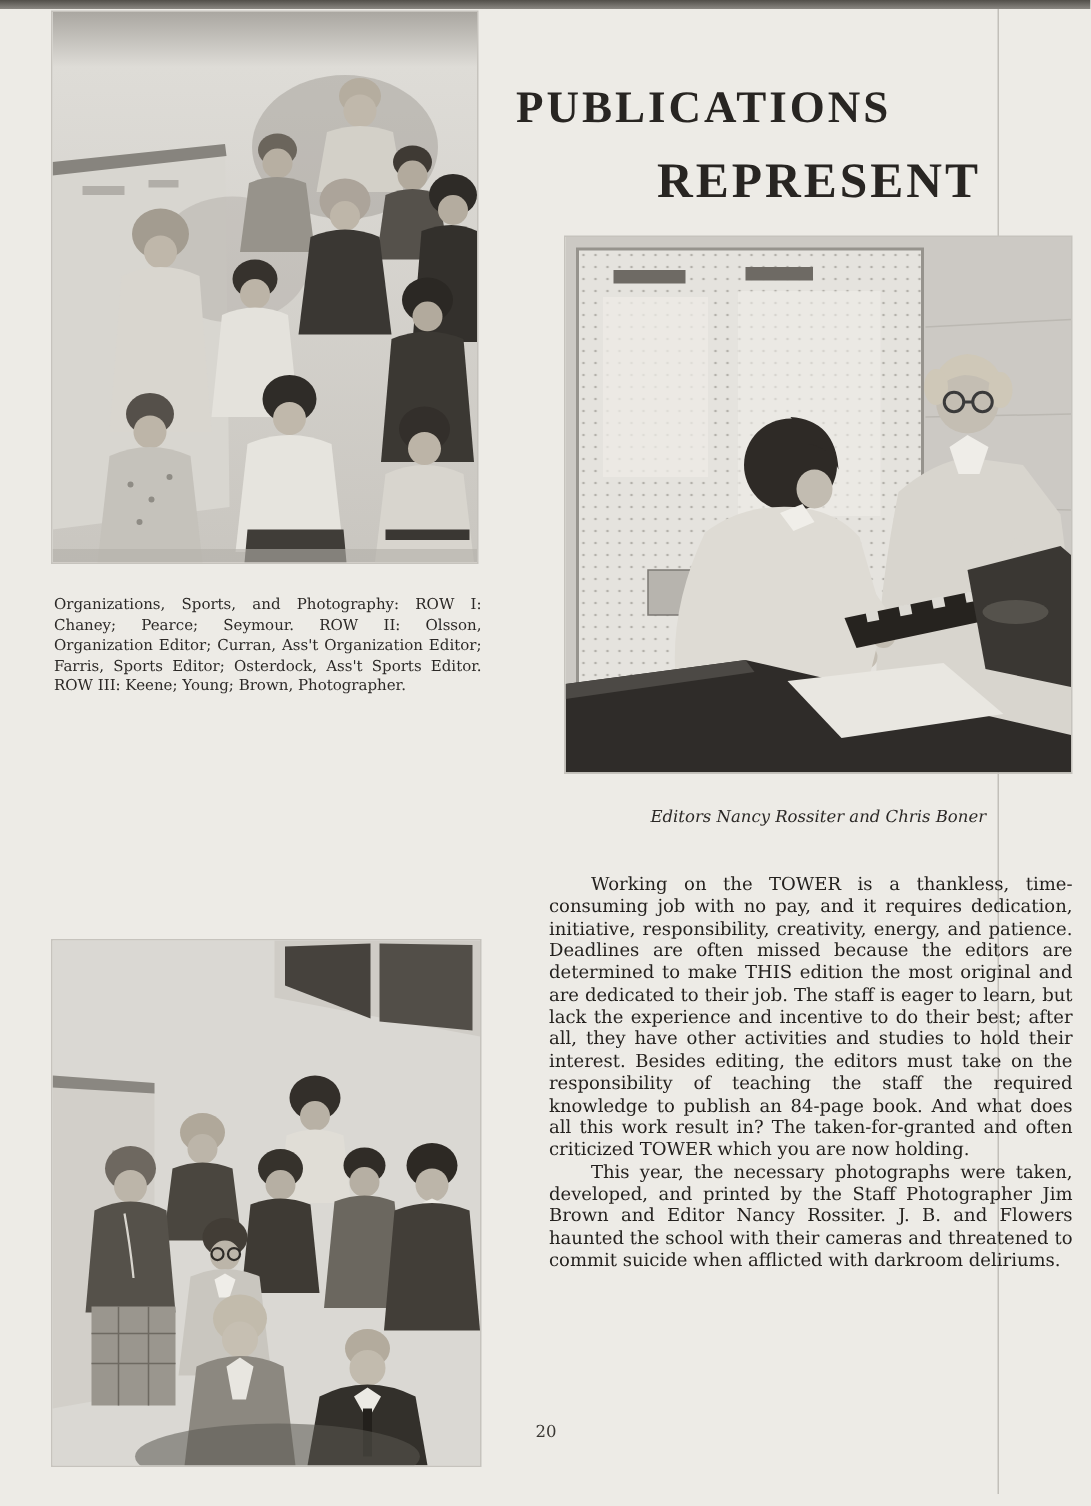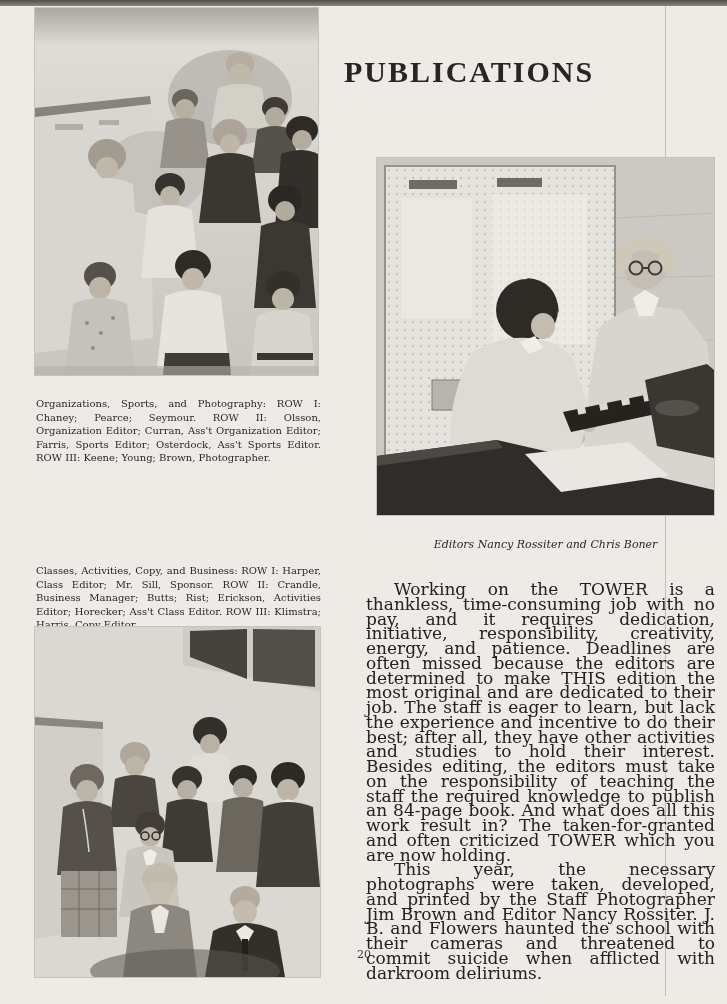--- a/index.html
+++ b/index.html
@@ -49,21 +49,21 @@
   .caption-organizations { top: 387px; }
   .caption-classes { top: 554px; }
 
   .editors-caption {
     position: absolute; left: 377px; top: 527px; width: 337px;
     text-align: center; font-size: 11px; color: #2b2826; font-style: italic;
   }
 
   .article {
     position: absolute; left: 366px; top: 582px; width: 349px;
-    font-size: 17px; line-height: 14.75px; text-align: justify;
+    font-size: 12px; line-height: 14.75px; text-align: justify;
     color: #24211e;
   }
   .article p { margin: 0; text-indent: 28px; }
 
   .page-number {
     position: absolute; left: 357px; top: 948px;
     font-size: 11px; color: #3a3733;
   }
 </style>
 </head>
@@ -131,20 +131,21 @@
       <path d="M130,345 L194,345 L196,367 L128,367 Z" fill="#403d38"></path>
       <ellipse cx="248" cy="278" rx="17" ry="15" fill="#332f2b"></ellipse>
       <circle cx="248" cy="291" r="11" fill="#bcb4a7"></circle>
       <path d="M222,308 Q248,296 274,308 L281,367 L215,367 Z" fill="#d8d5ce"></path>
       <path d="M222,345 L278,345 L278,352 L222,352 Z" fill="#3a3733"></path>
       <rect x="0" y="358" width="283" height="9" fill="#b2afa9" opacity="0.6"></rect>
     </svg>
   </div>
 
   <h1 class="title-line1">PUBLICATIONS</h1>
+  <h1 class="title-line2">REPRESENT</h1>
 
   <figure class="photo photo-editors">
     <svg viewBox="0 0 337 357" width="337" height="357">
       <defs>
         <pattern id="peg" width="8" height="8" patternUnits="userSpaceOnUse">
           <circle cx="4" cy="4" r="0.9" fill="#b3b0aa"></circle>
         </pattern>
       </defs>
       <rect width="337" height="357" fill="#ccc9c4"></rect>
       <line x1="240" y1="60" x2="337" y2="55" stroke="#bbb8b2" stroke-width="1"></line>
@@ -190,21 +191,20 @@
       <rect x="266" y="237" width="8" height="7" fill="#dcdad4" transform="rotate(-11 266 237)"></rect>
       <path d="M268,222 L330,206 L337,212 L337,300 L280,288 Z" fill="#3a3733"></path>
       <ellipse cx="300" cy="250" rx="22" ry="8" fill="#55524c"></ellipse>
     </svg>
   </figure>
 
   <p class="editors-caption">Editors Nancy Rossiter and Chris Boner</p>
 
   <p class="caption caption-organizations">Organizations, Sports, and Photography: ROW I: Chaney; Pearce; Seymour. ROW II: Olsson, Organization Editor; Curran, Ass't Organization Editor; Farris, Sports Editor; Osterdock, Ass't Sports Editor. ROW III: Keene; Young; Brown, Photographer.</p>
 
-  <p class="caption caption-classes">Classes, Activities, Copy, and Business: ROW I: Harper, Class Editor; Mr. Sill, Sponsor. ROW II: Crandle, Business Manager; Butts; Rist; Erickson, Activities Editor; Horecker; Ass't Class Editor. ROW III: Klimstra; Harris, Copy Editor.</p>
 
   <div class="photo photo-bottom-left">
     <svg viewBox="0 0 285 350" width="285" height="350">
       <rect width="285" height="350" fill="#dad8d3"></rect>
       <polygon points="148,0 285,0 285,64 148,38" fill="#cfccc6"></polygon>
       <polygon points="155,4 212,2 212,52 155,30" fill="#46423d"></polygon>
       <polygon points="218,2 280,3 280,60 218,54" fill="#524e48"></polygon>
       <polygon points="0,90 68,95 68,300 0,312" fill="#d2cfc9"></polygon>
       <polygon points="0,90 68,95 68,102 0,98" fill="#8a8781"></polygon>
       <rect x="40" y="140" width="6" height="12" fill="#9a978f"></rect>

